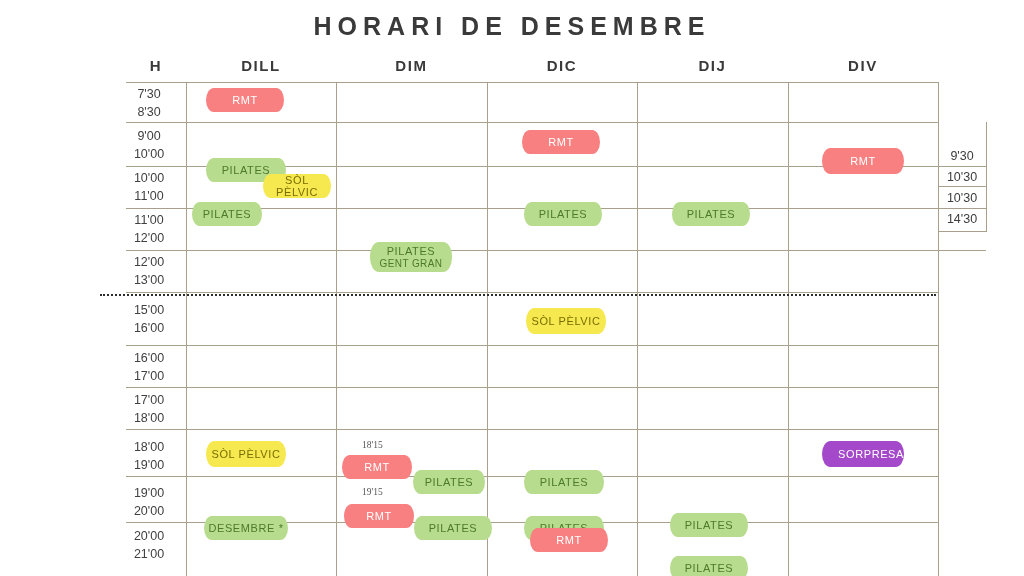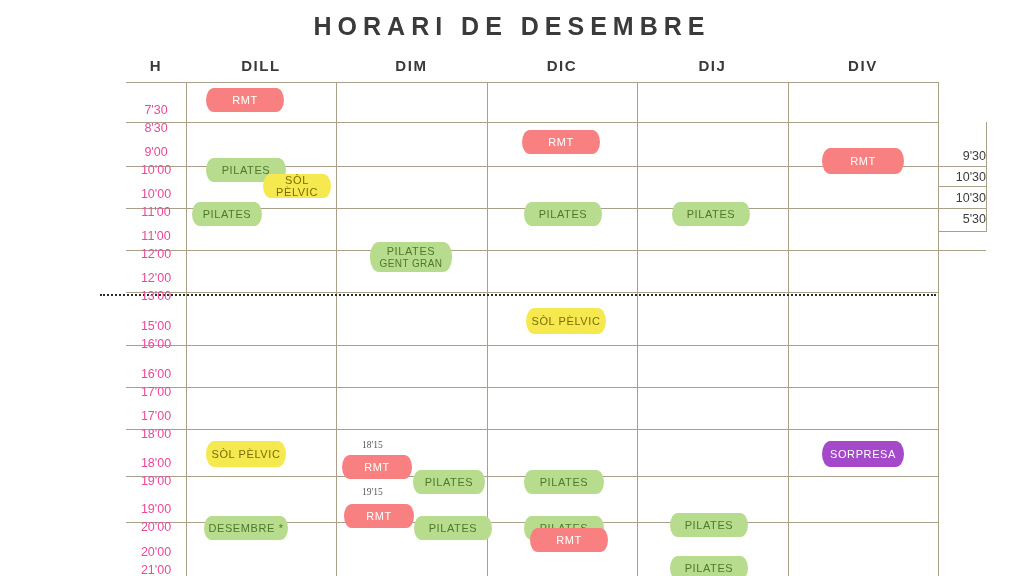--- a/index.html
+++ b/index.html
@@ -61,35 +61,34 @@
     position: absolute;
     left: 100px;
     width: 836px;
     height: 0;
     border-top: 2px dotted #2b2b2b;
   }
 
   
   .hourcell {
     position: absolute;
-    left: 128px;
+    left: 121px;
     width: 56px;
     text-align: center;
     font-size: 12.5px;
-    color: #ec4899;
+    color: #404040;
     line-height: 18px;
-    margin-top: 16px;
   }
   .hourcell .t1 { display: block; }
   .hourcell .t2 { display: block; }
 
   .sidehour {
     position: absolute;
     width: 48px;
-    text-align: right;
+    text-align: center;
     font-size: 12.5px;
     color: #3d3d3d;
   }
 
   
   .blob {
     position: absolute;
     box-sizing: border-box;
     text-align: center;
     font-size: 11px;
@@ -227,21 +226,21 @@
     <span class="t2">20'00</span>
   </div>
   <div class="hourcell" style="top:527px;">
     <span class="t1">20'00</span>
     <span class="t2">21'00</span>
   </div>
 
   <div class="sidehour" style="left:938px;top:149px;">9'30</div>
   <div class="sidehour" style="left:938px;top:170px;">10'30</div>
   <div class="sidehour" style="left:938px;top:191px;">10'30</div>
-  <div class="sidehour" style="left:938px;top:212px;">5'30</div>
+  <div class="sidehour" style="left:938px;top:212px;">14'30</div>
 
   <div class="minilabel" style="left:362px;top:440px;">18'15</div>
   <div class="minilabel" style="left:362px;top:487px;">19'15</div>
 
   <div class="blob red" style="left:206px;top:88px;width:78px;height:24px;">
     <span>RMT</span>
   </div>
 
   <div class="blob green" style="left:206px;top:130px;width:80px;height:24px;">
     <span>PILATES</span>
@@ -289,21 +288,21 @@
   </div>
 
   <div class="blob red" style="left:342px;top:455px;width:70px;height:24px;">
     <span>RMT</span>
   </div>
 
   <div class="blob green" style="left:524px;top:442px;width:80px;height:24px;">
     <span>PILATES</span>
   </div>
 
-  <div class="blob purple" style="left:822px;top:441px;width:82px;height:26px;">
+  <div class="blob purple" style="left:822px;top:441px;width:82px;height:26px;align-items:flex-end;">
     <span>SORPRESA</span>
   </div>
 
   <div class="blob green" style="left:204px;top:488px;width:84px;height:24px;">
     <span>DESEMBRE *</span>
   </div>
 
   <div class="blob green" style="left:414px;top:488px;width:78px;height:24px;">
     <span>PILATES</span>
   </div>

